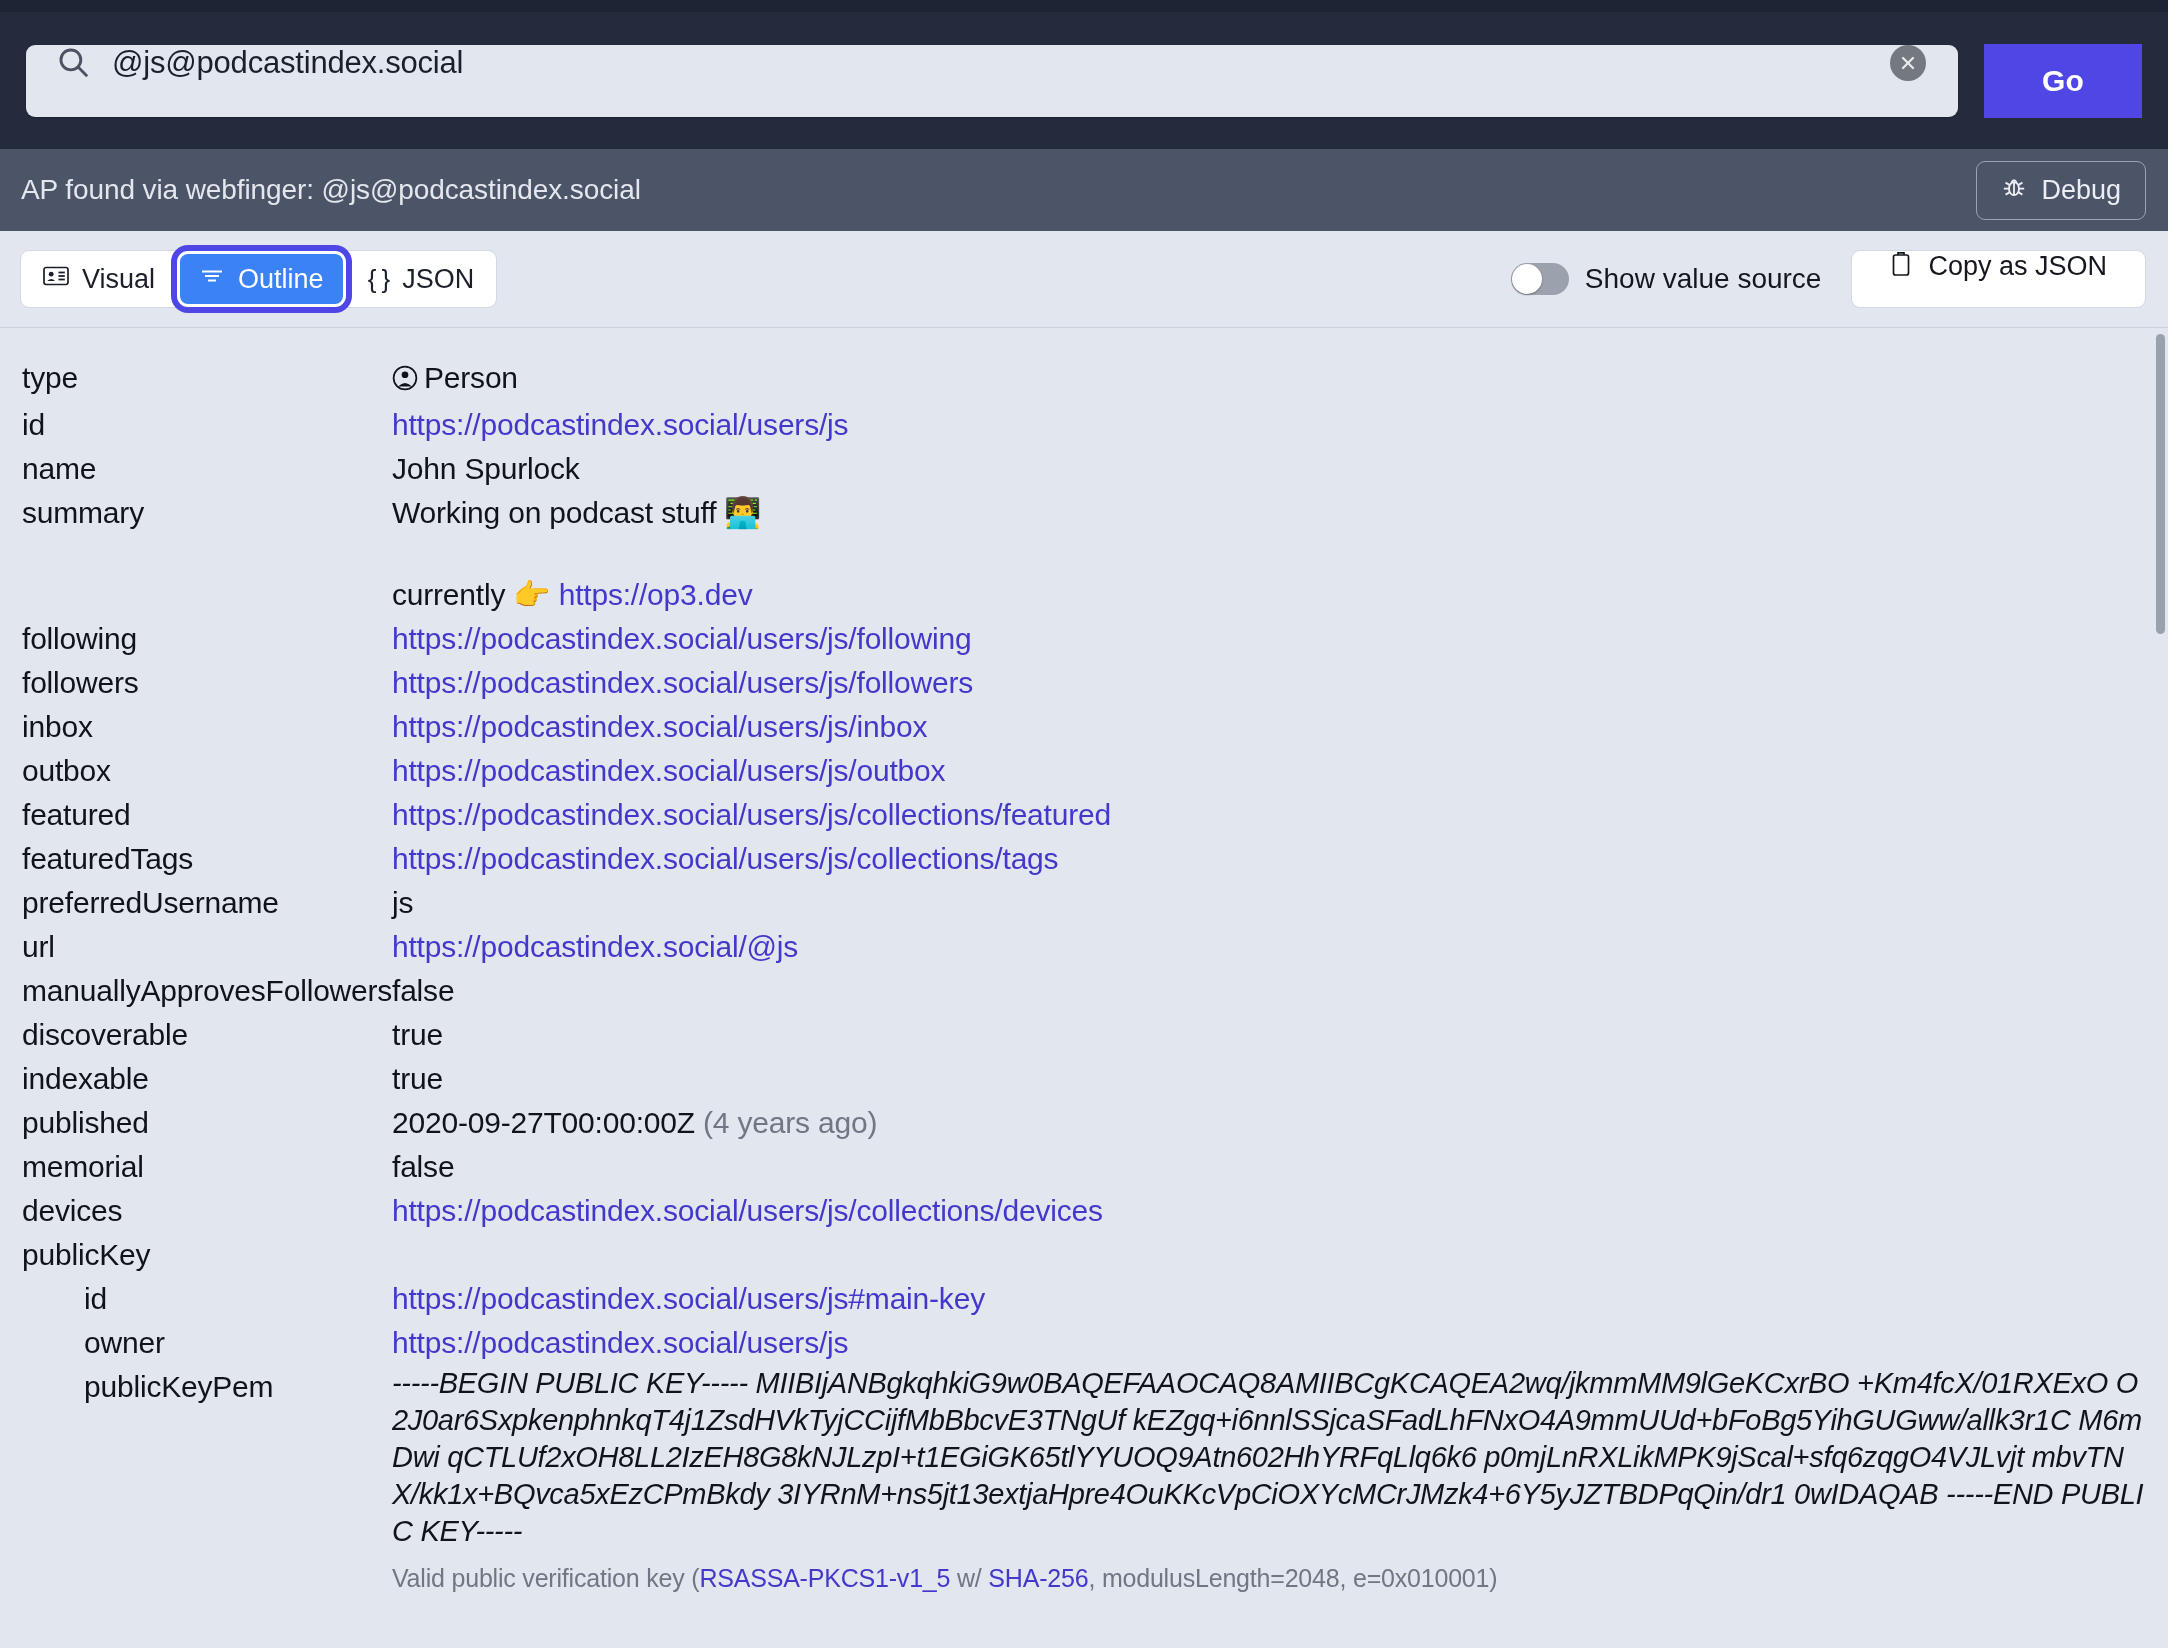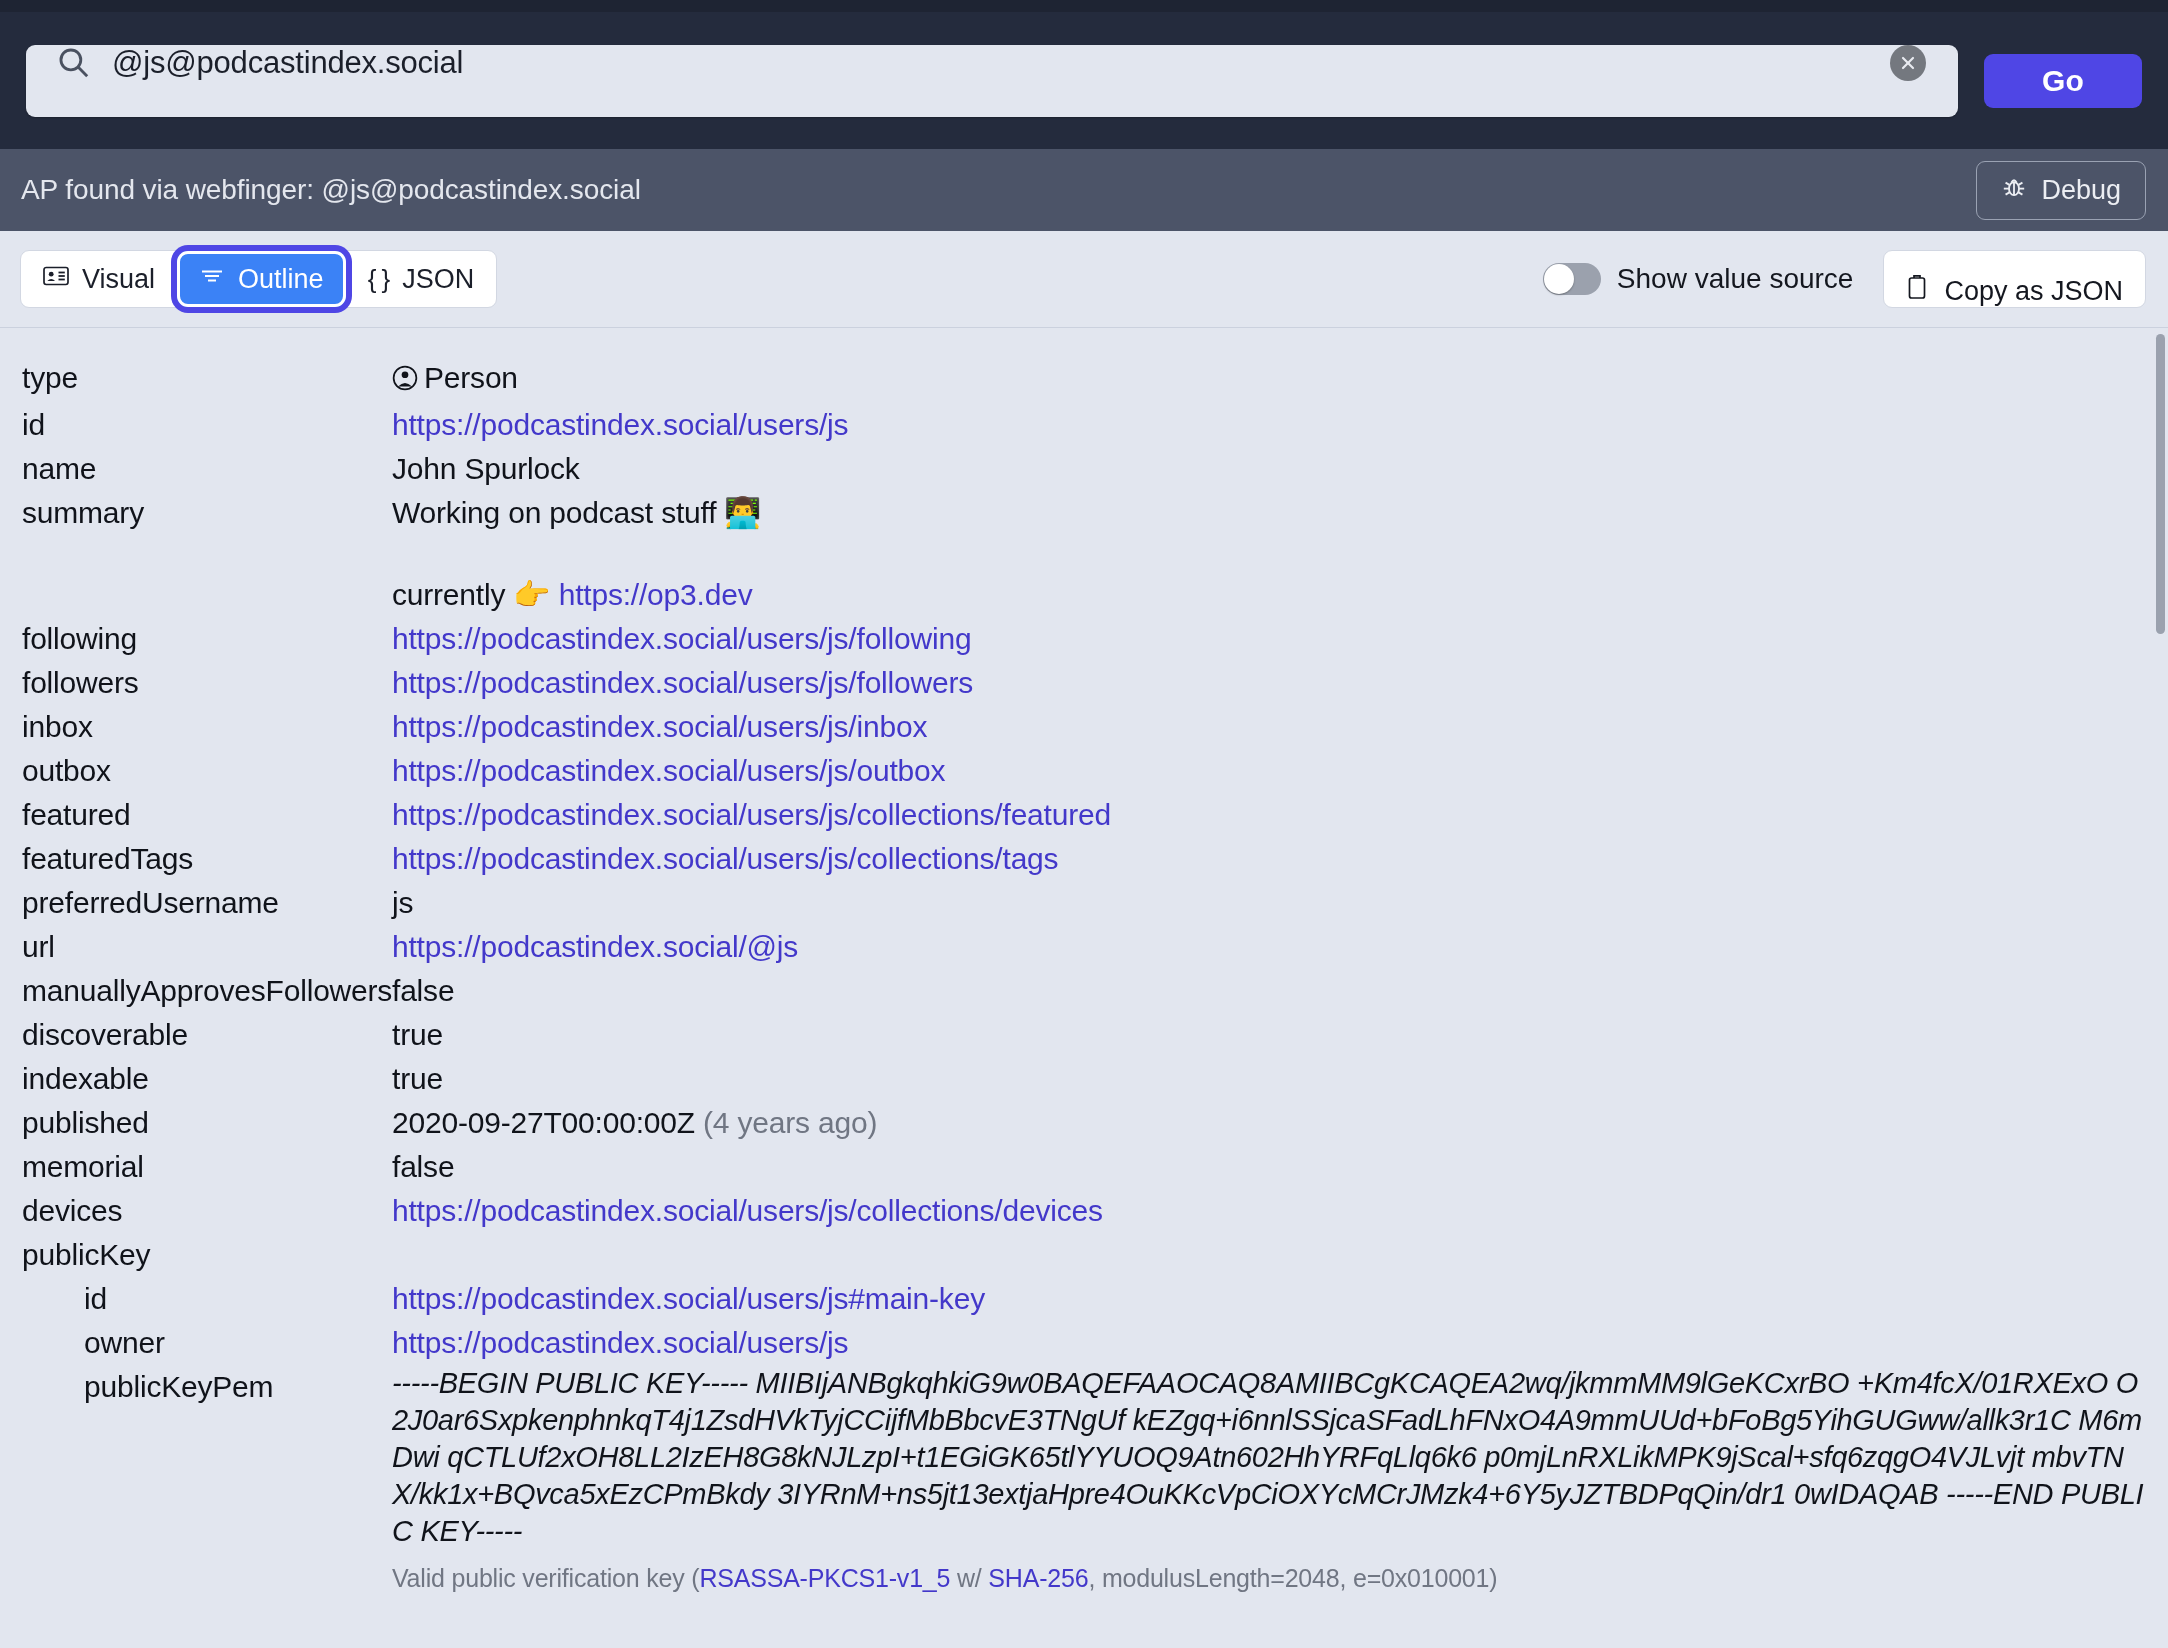--- a/index.html
+++ b/index.html
@@ -57,25 +57,25 @@
     width: 36px; height: 36px;
     border-radius: 50%;
     background: #74787f;
     display: flex; align-items: center; justify-content: center;
     flex: 0 0 auto;
     margin-right: 12px;
     cursor: pointer;
   }
   .clear-btn svg { width: 20px; height: 20px; }
   .go-btn {
-    width: 158px; height: 54px;
+    width: 158px; height: 74px;
     background: #4f46e5;
     color: #fff;
     border: none;
-    border-radius: 9px;
+    border-radius: 0;
     font-size: 30px;
     font-weight: bold;
     font-family: "Liberation Sans", sans-serif;
     cursor: pointer;
     letter-spacing: 0.2px;
   }
 
   
   .wfbar {
     background: #4c5468;
@@ -174,27 +174,27 @@
     border-radius: 50%;
     background: #fff;
     box-shadow: 0 1px 2px rgba(0,0,0,.3);
   }
   .toggle-label {
     font-size: 28px;
     color: #14171f;
   }
   .copy-btn {
     display: flex;
-    align-items: flex-end;
+    align-items: flex-start;
     gap: 16px;
     background: #fff;
     border: 1px solid #d2d7e2;
     border-radius: 9px;
     height: 58px;
-    padding: 0 22px;
+    padding: 0 38px;
     font-size: 27px;
     color: #14171f;
     cursor: pointer;
     font-family: "Liberation Sans", sans-serif;
   }
   .copy-btn svg { width: 22px; height: 26px; }
 
   
   .content {
     padding: 28px 0 0 0;

